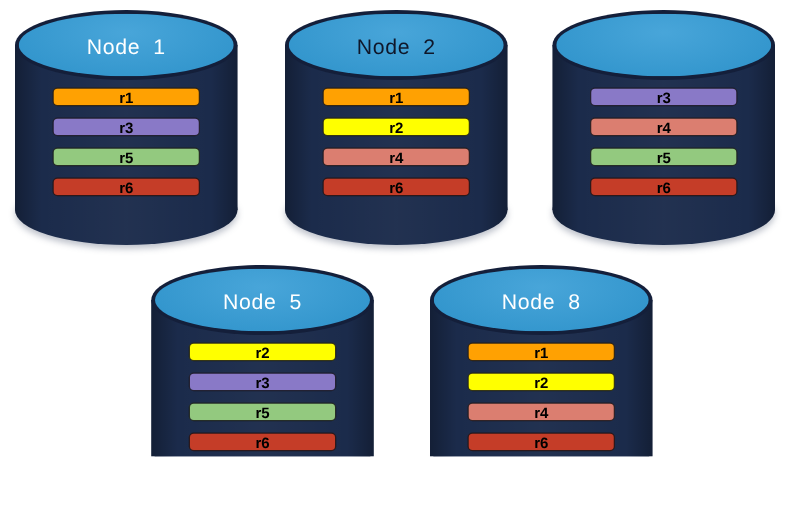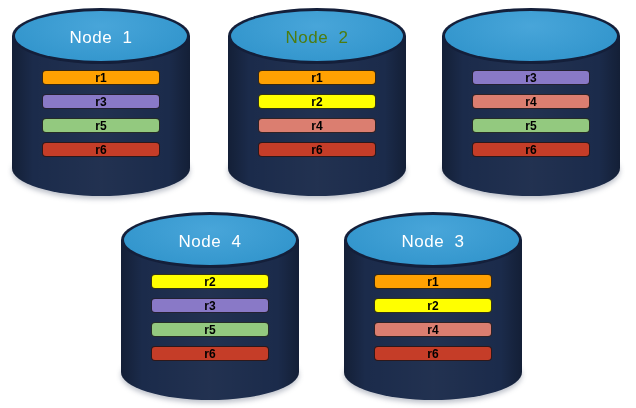--- a/index.html
+++ b/index.html
@@ -1,21 +1,21 @@
 <!DOCTYPE html>
 <html><head>
 <meta charset="utf-8">
 <style>
   html, body { margin: 0; padding: 0; }
   body { font-family: "Liberation Sans", sans-serif; }
 
   .canvas {
     position: relative;
     width: 636px;
-    height: 408px;
+    height: 365px;
     overflow: hidden;
   }
 
   .node { position: absolute; width: 178px; height: 188px; }
   .n1 { left: 12px;  top: 8px; }
   .n2 { left: 228px; top: 8px; }
   .n3 { left: 442px; top: 8px; }
   .n4 { left: 121px; top: 212px; }
   .n5 { left: 344px; top: 212px; }
 
@@ -99,21 +99,21 @@
       <div class="bar" style="background-color: rgb(147, 201, 127); color: rgb(0, 0, 0);">r5</div>
       <div class="bar" style="background-color: rgb(197, 61, 40); color: rgb(0, 0, 0);">r6</div>
     </div>
   </div>
 
   <div class="node n2">
     <div class="cyl-bottom" style="background-color: rgb(27, 43, 75);"></div>
     <div class="cyl-body" style="background-color: rgb(27, 43, 75);"></div>
     <div class="cyl-rim" style="background-color: rgb(20, 31, 58);"></div>
     <div class="cyl-top" style="background-color: rgb(47, 153, 212);"></div>
-    <div class="node-label" style="color: #4d7c0f;">Node  2</div>
+    <div class="node-label" style="color: #0f172a;">Node  2</div>
     <div class="bars">
       <div class="bar" style="background-color: rgb(255, 161, 2); color: rgb(0, 0, 0);">r1</div>
       <div class="bar" style="background-color: rgb(255, 255, 0); color: rgb(0, 0, 0);">r2</div>
       <div class="bar" style="background-color: rgb(219, 126, 112); color: rgb(0, 0, 0);">r4</div>
       <div class="bar" style="background-color: rgb(197, 61, 40); color: rgb(0, 0, 0);">r6</div>
     </div>
   </div>
 
   <div class="node n3">
     <div class="cyl-bottom" style="background-color: rgb(27, 43, 75);"></div>
@@ -126,35 +126,35 @@
       <div class="bar" style="background-color: rgb(147, 201, 127); color: rgb(0, 0, 0);">r5</div>
       <div class="bar" style="background-color: rgb(197, 61, 40); color: rgb(0, 0, 0);">r6</div>
     </div>
   </div>
 
   <div class="node n4">
     <div class="cyl-bottom" style="background-color: rgb(27, 43, 75);"></div>
     <div class="cyl-body" style="background-color: rgb(27, 43, 75);"></div>
     <div class="cyl-rim" style="background-color: rgb(20, 31, 58);"></div>
     <div class="cyl-top" style="background-color: rgb(47, 153, 212);"></div>
-    <div class="node-label" style="color: rgb(255, 255, 255);">Node  4</div>
+    <div class="node-label" style="color: rgb(255, 255, 255);">Node  5</div>
     <div class="bars">
       <div class="bar" style="background-color: rgb(255, 255, 0); color: rgb(0, 0, 0);">r2</div>
       <div class="bar" style="background-color: rgb(137, 121, 199); color: rgb(0, 0, 0);">r3</div>
       <div class="bar" style="background-color: rgb(147, 201, 127); color: rgb(0, 0, 0);">r5</div>
       <div class="bar" style="background-color: rgb(197, 61, 40); color: rgb(0, 0, 0);">r6</div>
     </div>
   </div>
 
   <div class="node n5">
     <div class="cyl-bottom" style="background-color: rgb(27, 43, 75);"></div>
     <div class="cyl-body" style="background-color: rgb(27, 43, 75);"></div>
     <div class="cyl-rim" style="background-color: rgb(20, 31, 58);"></div>
     <div class="cyl-top" style="background-color: rgb(47, 153, 212);"></div>
-    <div class="node-label" style="color: rgb(255, 255, 255);">Node  3</div>
+    <div class="node-label" style="color: rgb(255, 255, 255);">Node  8</div>
     <div class="bars">
       <div class="bar" style="background-color: rgb(255, 161, 2); color: rgb(0, 0, 0);">r1</div>
       <div class="bar" style="background-color: rgb(255, 255, 0); color: rgb(0, 0, 0);">r2</div>
       <div class="bar" style="background-color: rgb(219, 126, 112); color: rgb(0, 0, 0);">r4</div>
       <div class="bar" style="background-color: rgb(197, 61, 40); color: rgb(0, 0, 0);">r6</div>
     </div>
   </div>
 
 </div>
 

